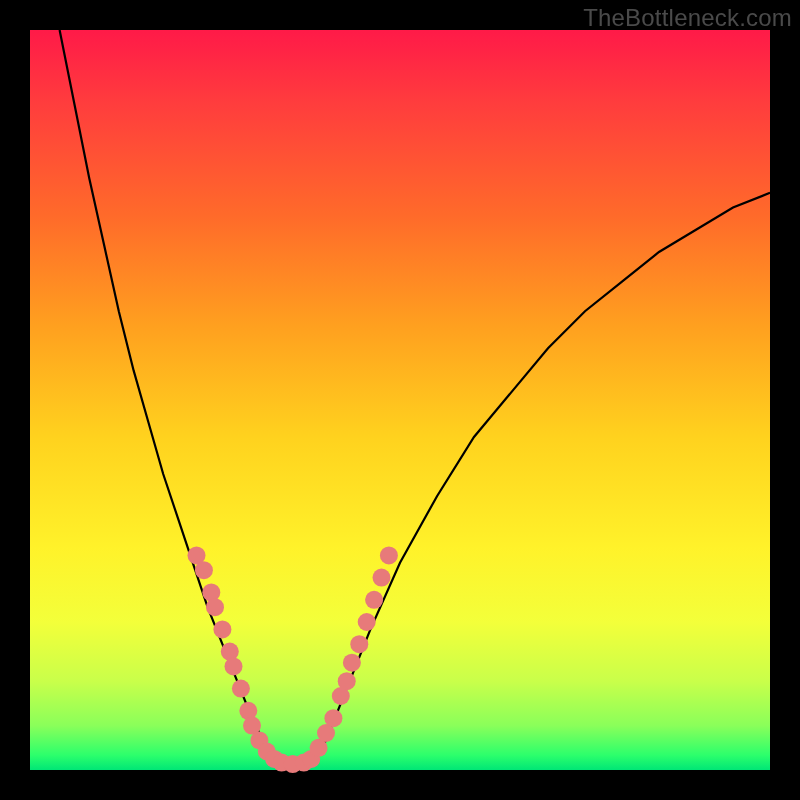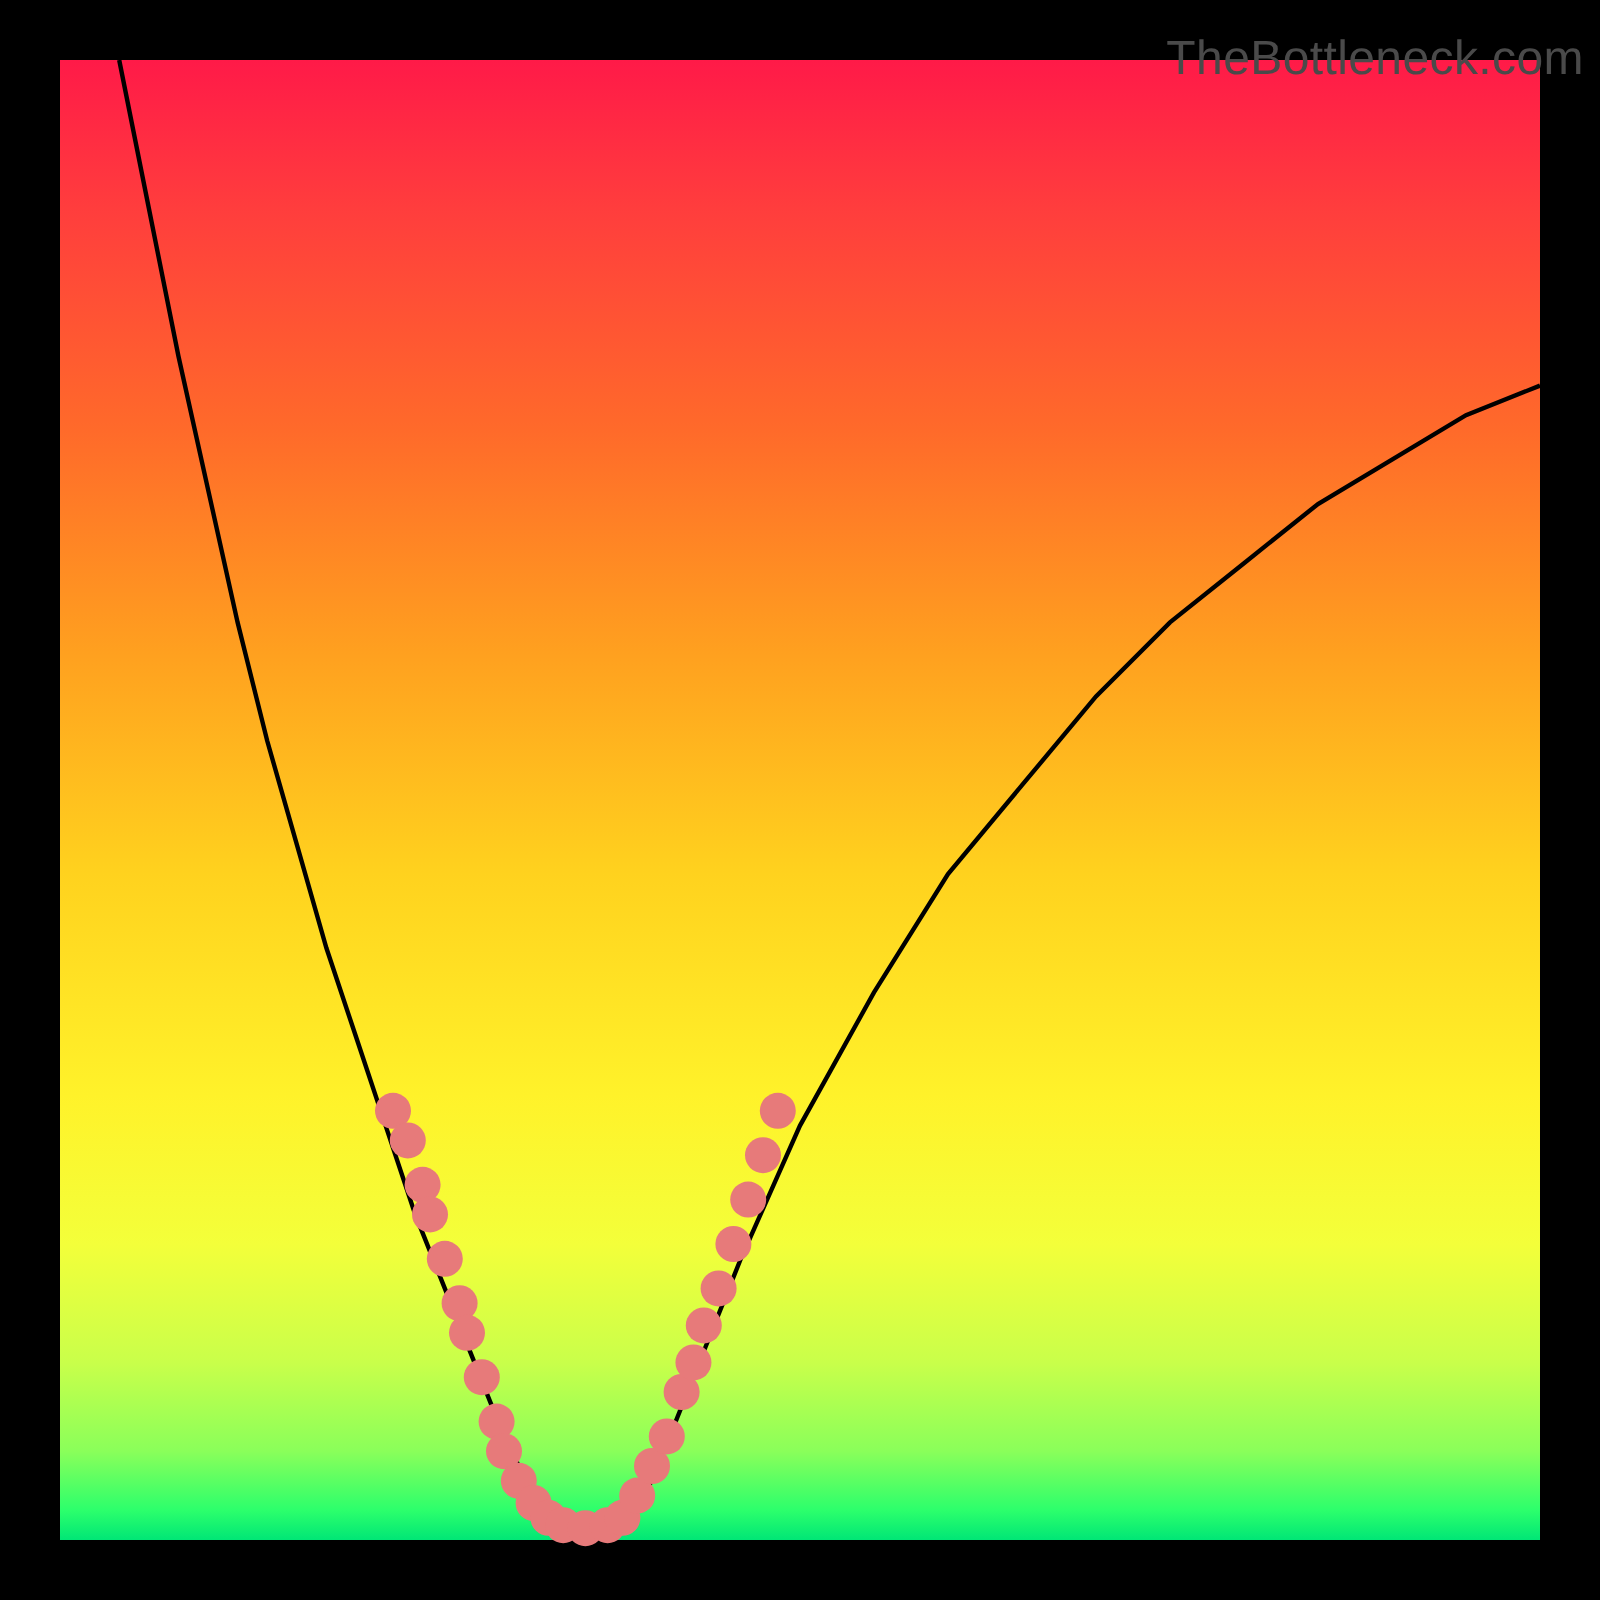--- a/index.html
+++ b/index.html
@@ -31,21 +31,21 @@
       #fff22a 70%,
       #f3ff3a 80%,
       #c9ff4a 88%,
       #8aff5a 94%,
       #2cff6c 98%,
       #00e676 100%
     );
   }
   .watermark {
     position: absolute;
-    top: 16px;
+    top: 4px;
     right: 8px;
     font-family: Arial, Helvetica, sans-serif;
     font-size: 24px;
     font-weight: 500;
     color: #4a4a4a;
     letter-spacing: 0.2px;
     z-index: 10;
   }
   svg.curves {
     position: absolute;

